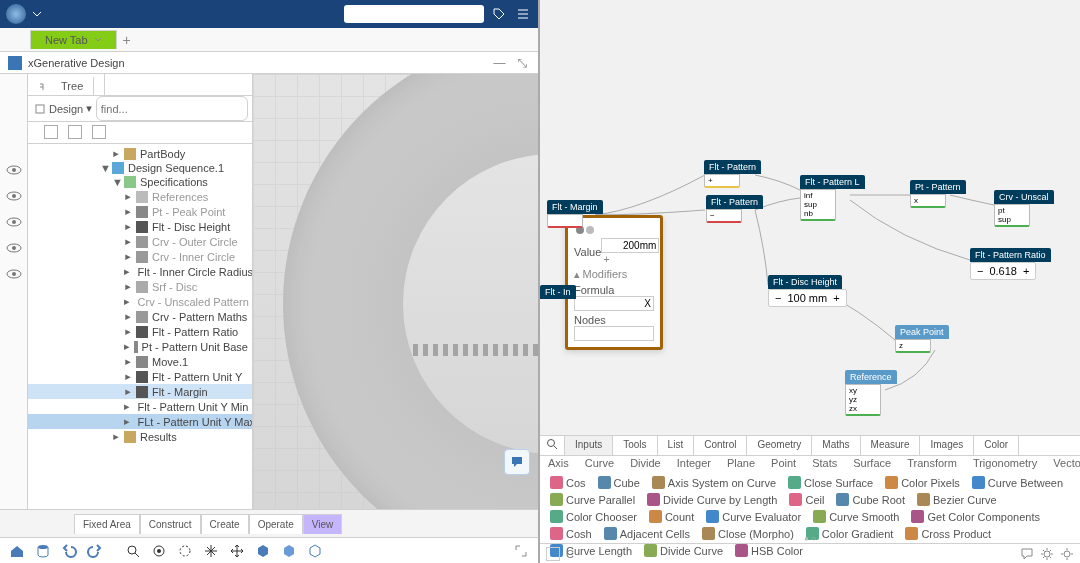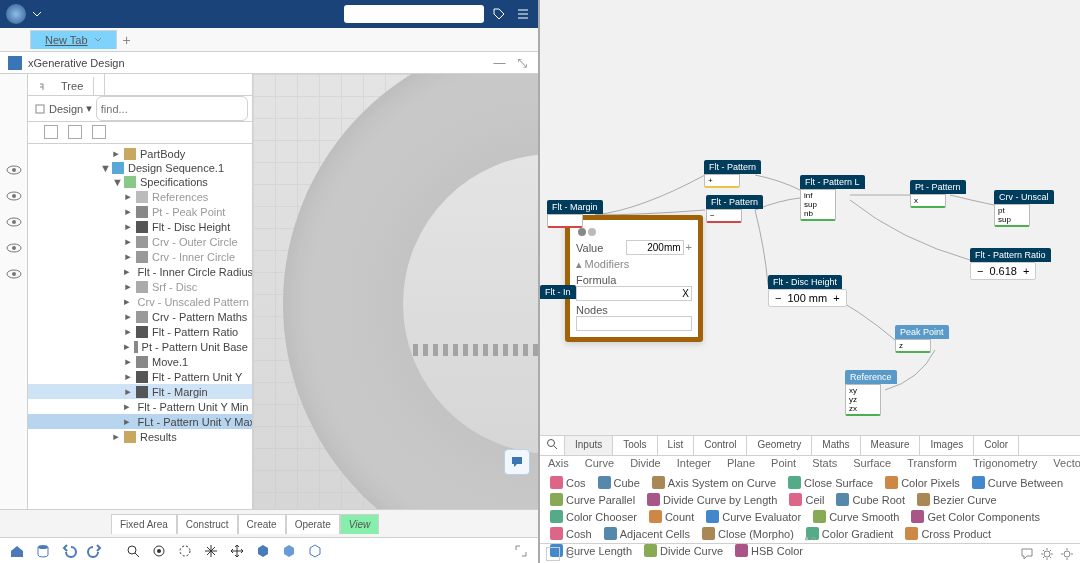--- a/index.html
+++ b/index.html
@@ -20,21 +20,21 @@
 
 
 .hdr{height:28px;background:var(--dk-blue);display:flex;align-items:center;padding:0 6px;gap:6px;}
 .hdr-logo{width:20px;height:20px;border-radius:50%;background:radial-gradient(circle,#8fbde8,#2a5a8f);}
 .hdr-spacer{flex:1;}
 .hdr-search{width:140px;height:18px;background:#fff;border-radius:3px;display:flex;align-items:center;padding:0 4px;}
 .hdr-search input{border:none;outline:none;flex:1;font-size:10px;}
 .hdr-icn{color:#fff;cursor:pointer;padding:2px;}
 
 .tabbar{height:24px;background:#f8f8f8;border-bottom:1px solid var(--border);display:flex;align-items:center;padding-left:30px;}
-.tab{border:1px solid var(--border);border-bottom:none;background:#7dd3fc;padding:3px 14px;display:flex;align-items:center;gap:6px;font-size:11px;color:#555;text-decoration:underline;}
+.tab{border:1px solid var(--border);border-bottom:none;background:#84cc16;padding:3px 14px;display:flex;align-items:center;gap:6px;font-size:11px;color:#555;}
 .tab-add{margin-left:6px;font-size:14px;color:#888;cursor:pointer;}
 
 .xh{height:22px;background:#fff;border-bottom:1px solid var(--border);display:flex;align-items:center;padding:0 8px;gap:6px;}
 .xh-icn{width:14px;height:14px;background:#3a75b5;}
 .xh-title{color:#444;font-size:11px;flex:1;}
 .xh-min,.xh-col{color:#888;cursor:pointer;font-size:12px;padding:0 3px;}
 
 .split{flex:1;display:flex;overflow:hidden;}
 .sidebar{width:28px;background:#fafafa;border-right:1px solid var(--border);display:flex;flex-direction:column;align-items:center;gap:14px;padding-top:90px;}
 .sb-icn{width:16px;height:12px;color:#555;}
@@ -54,34 +54,34 @@
 .nicn{width:12px;height:12px;display:inline-block;}
 .exp{width:8px;color:#666;text-align:center;}
 .viewport{flex:1;position:relative;background:linear-gradient(#e4e4e4,#d6d6d6);overflow:hidden;}
 .grid{position:absolute;inset:0;background-image:linear-gradient(#c8c8c8 1px,transparent 1px),linear-gradient(90deg,#c8c8c8 1px,transparent 1px);background-size:22px 22px;opacity:.4;}
 .disc{position:absolute;left:30px;top:-40px;width:540px;height:540px;border-radius:50%;background:radial-gradient(circle,#b8b8b8 0%,#c8c8c8 55%);box-shadow:inset 0 0 30px rgba(0,0,0,.1);}
 .disc-inner{position:absolute;left:120px;top:120px;width:300px;height:300px;border-radius:50%;background:linear-gradient(#e4e4e4,#d6d6d6);}
 .pat{position:absolute;top:270px;left:160px;width:140px;height:12px;background:repeating-linear-gradient(90deg,#a4a4a4 0 5px,transparent 5px 10px);}
 .fab{position:absolute;right:8px;bottom:34px;width:26px;height:26px;border-radius:4px;background:#f2f7fc;border:1px solid #b8d0e8;display:flex;align-items:center;justify-content:center;color:#3a75b5;}
 
 .botbar{height:28px;background:#f4f4f4;border-top:1px solid var(--border);display:flex;align-items:center;}
-.bbtabs{display:flex;margin-left:111px;}
+.bbtabs{display:flex;margin-left:74px;}
 .bbtab{padding:4px 8px;border:1px solid var(--border);border-bottom:none;background:#fff;color:#555;font-size:10px;}
-.bbtab.act{background:#86efac;font-style:italic;}
+.bbtab.act{background:#c4b5fd;}
 .toolbar{height:26px;background:#fff;border-top:1px solid var(--border);display:flex;align-items:center;gap:4px;padding:0 6px;}
 .tb{width:22px;height:20px;display:flex;align-items:center;justify-content:center;color:#4a7bb8;cursor:pointer;}
 
 
 .canvas{flex:1;position:relative;background:#f1f1f1;overflow:hidden;}
 .gnode{position:absolute;background:var(--node-blue);color:#fff;font-size:9px;padding:2px 5px;border-radius:2px 2px 0 0;white-space:nowrap;}
 .gbody{position:absolute;background:#fff;border:1px solid #bbb;border-radius:0 0 2px 2px;font-size:8px;padding:1px 3px;min-width:36px;}
 .gbody.red{border-bottom:2px solid #d64545;}
 .gbody.grn{border-bottom:2px solid #4caf50;}
 .gbody.yel{border-bottom:2px solid #e8c547;}
-.pop{position:absolute;background:#fff;border:5px solid #a16207;border-radius:3px;padding:6px;width:138px;box-shadow:0 2px 6px rgba(0,0,0,.15);font-size:10px;color:#555;}
+.pop{position:absolute;background:#fff;border:3px solid #a16207;border-radius:3px;padding:6px;width:98px;box-shadow:0 2px 6px rgba(0,0,0,.15);font-size:10px;color:#555;}
 .pop-row{display:flex;align-items:center;justify-content:space-between;margin-bottom:3px;}
 .pop input{width:58px;border:1px solid #ccc;font-size:10px;padding:1px 2px;text-align:right;}
 .slim{position:absolute;background:#fff;border:1px solid #ccc;border-radius:2px;padding:2px 6px;font-size:9px;display:flex;align-items:center;gap:6px;}
 .wire{stroke:#aaa;stroke-width:1;fill:none;}
 
 
 .ribbon{background:#fff;border-top:1px solid var(--border);}
 .rtabs{display:flex;border-bottom:1px solid var(--border);height:20px;}
 .rtab{padding:3px 10px;border-right:1px solid var(--border);color:#555;font-size:10px;cursor:pointer;}
 .rtab.act{background:#f0f0f0;}

